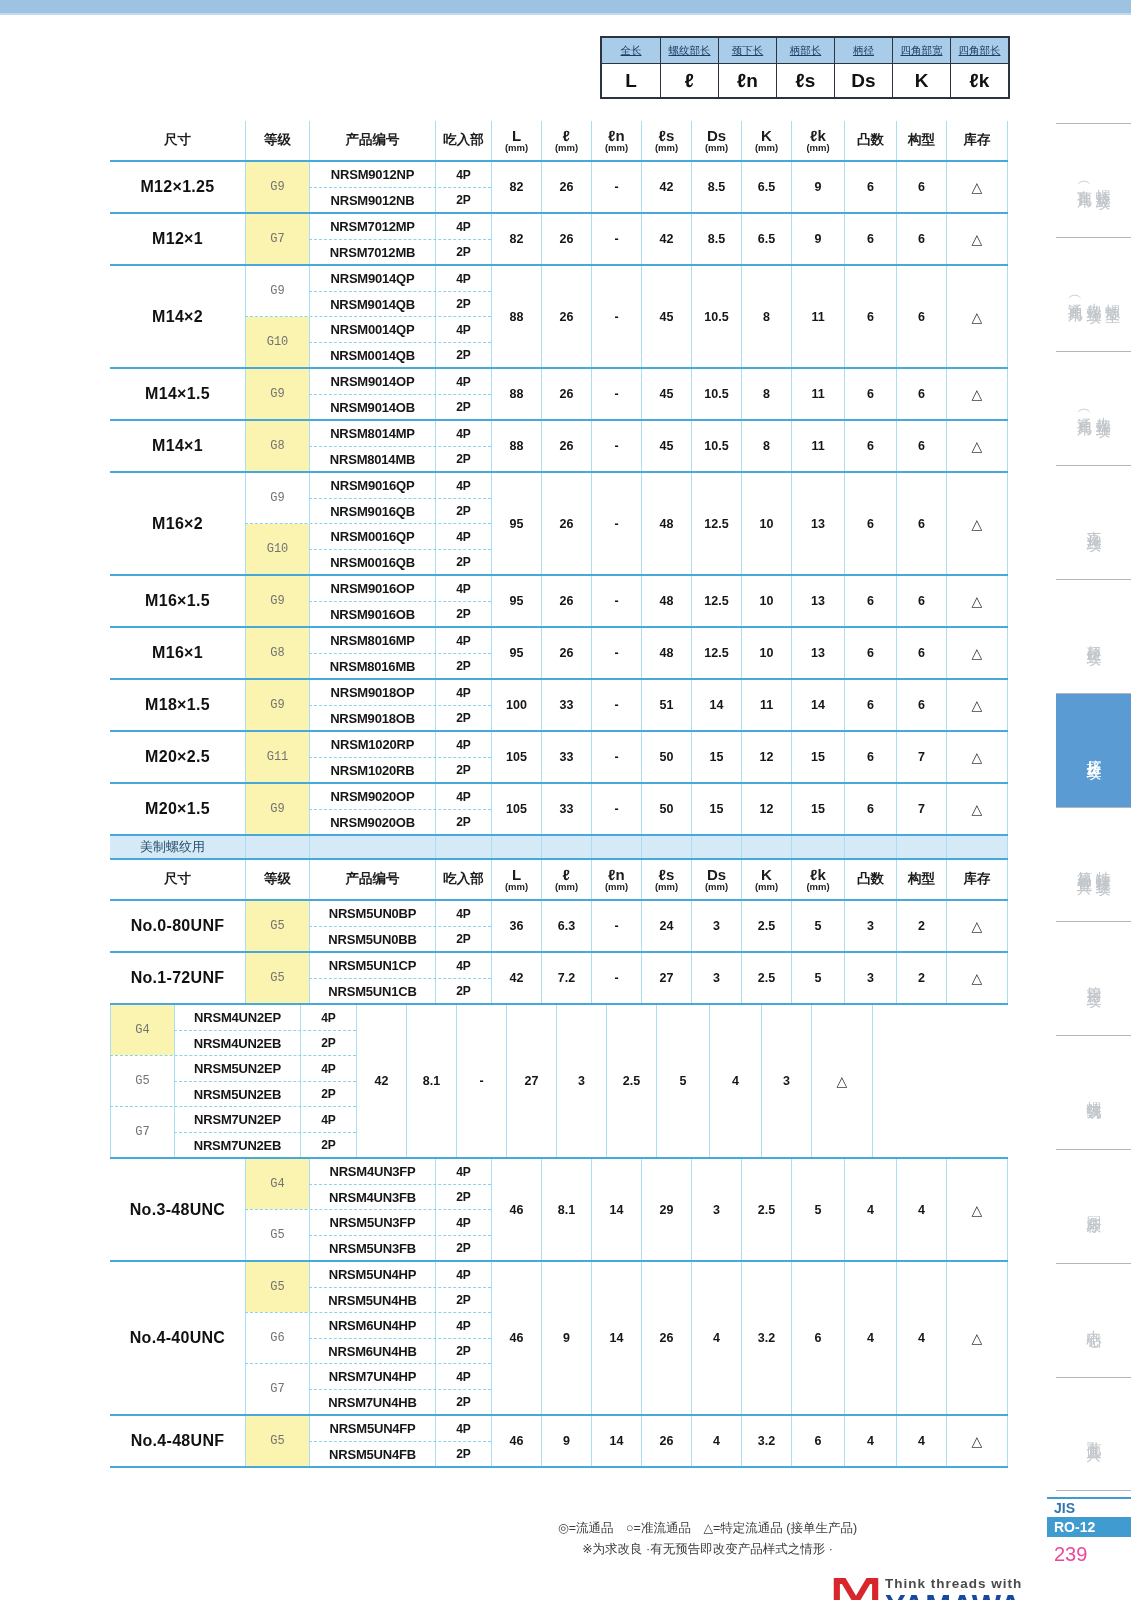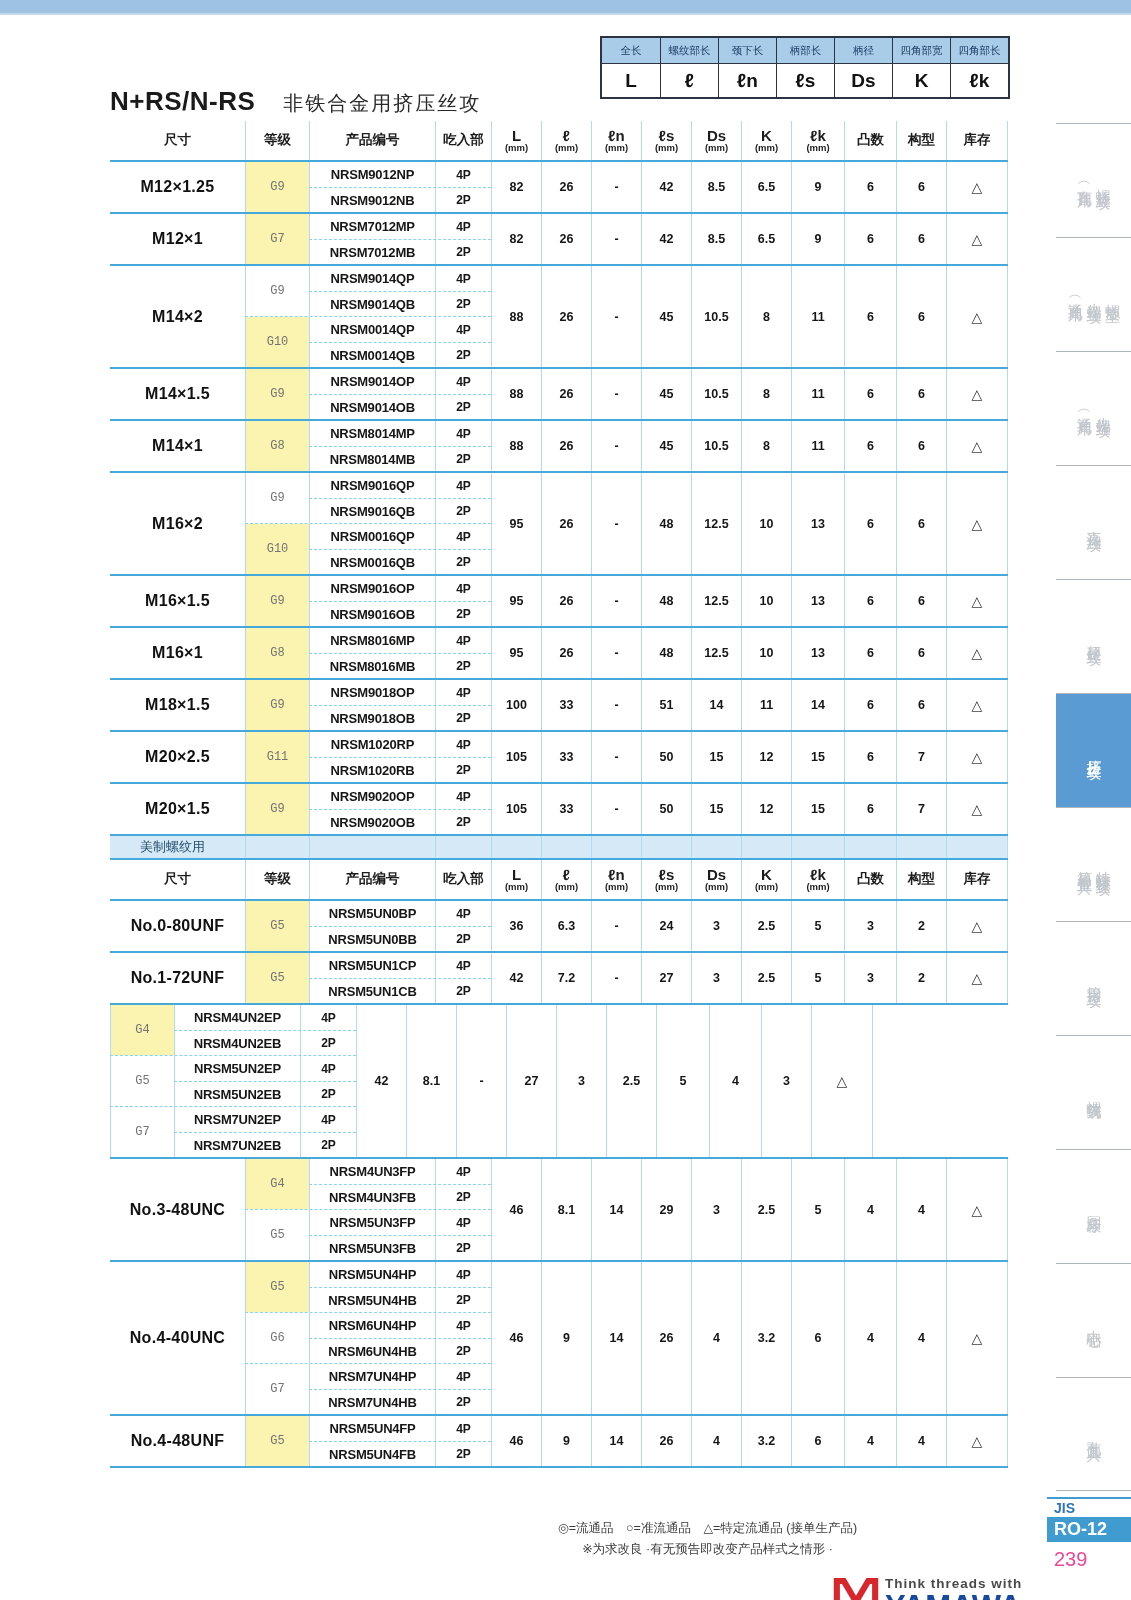--- a/index.html
+++ b/index.html
@@ -11,21 +11,21 @@
   }
   .topbar { position:absolute; left:0; top:0; width:100%; height:15px;
     background:#9dc2e2; border-bottom:2px solid #c4d9ec; }
 
   
   .dim-legend { position:absolute; left:600px; top:36px; display:flex;
     border:2px solid #2b3440; background:#fff; }
   .leg-col { width:58px; border-left:1px solid #2b3440; display:flex; flex-direction:column; }
   .leg-col:first-child { border-left:none; }
   .leg-name { height:26px; background:#a9cde9; color:#1e3c64; font-size:10.5px;
-    display:flex; align-items:center; justify-content:center; border-bottom:1px solid #2b3440; }
+    display:flex; align-items:center; justify-content:center; border-bottom:1px solid #2b3440;text-decoration:underline; }
   .leg-sym { height:33px; display:flex; align-items:center; justify-content:center;
     font-size:19px; font-weight:bold; color:#111; }
 
   
   .title-row { position:absolute; left:110px; top:86px; display:flex; align-items:baseline; gap:28px; }
   .title-code { font-size:26px; font-weight:bold; color:#1a1a1a; letter-spacing:0.5px; }
   .title-cn { font-size:20px; color:#2a2a2a; letter-spacing:2px; }
 
   
   :root { --blue:#45aadb; --colline:#abdef0; --dash:#8ad3ec; --yellow:#faf4b0; }
@@ -71,21 +71,21 @@
   .side-item:last-child { border-bottom:1px solid #b0b6bc; }
   .vtext { writing-mode:vertical-rl; white-space:pre-line; font-size:15px; letter-spacing:2px;
     line-height:1.25; color:#c2c7cc; text-align:center; }
   .side-item.active { background:#5b9bd3; }
   .side-item.active .vtext { color:#ffffff; }
 
   
   .jisbox { position:absolute; left:1047px; top:1497px; width:84px; }
   .jis-label { border-top:2px solid #3f9bd0; background:#fff; color:#2f74b5; font-weight:bold;
     font-size:14px; padding:1px 7px; }
-  .jis-code { background:#3f9bd0; color:#fff; font-weight:bold; font-size:18px; padding:2px 7px; }
+  .jis-code { background:#3f9bd0; color:#fff; font-weight:bold; font-size:14px; padding:2px 7px; }
   .page-num { color:#ec4899; font-size:20px; padding:6px 7px 0; }
 
   
   .foot-notes { position:absolute; left:520px; top:1518px; width:375px; text-align:center;
     color:#3b3b3b; font-size:12.5px; line-height:1.7; }
   .brand { position:absolute; left:833px; top:1576px; display:flex; align-items:flex-start; }
   .brand-mark { width:46px; height:56px; margin-right:6px; }
   .brand-text .tagline { color:#4a4a4a; font-weight:bold; font-size:13.5px; letter-spacing:1px; }
   .brand-text .name { color:#17499e; font-weight:bold; font-size:31px; letter-spacing:0px; line-height:1; }
 </style>
@@ -119,24 +119,20 @@
       <div class="leg-col">
         <div class="leg-name">四角部宽</div>
         <div class="leg-sym">K</div>
       </div>
       <div class="leg-col">
         <div class="leg-name">四角部长</div>
         <div class="leg-sym">ℓk</div>
       </div>
     </div>
 
-  <div class="title-row">
-    <span class="title-code">N+RS/N-RS</span>
-    <span class="title-cn">非铁合金用挤压丝攻</span>
-  </div>
 
   <div class="tbl" id="mainTable">
       <div class="thead">
         <div class="cell c-size">尺寸</div>
         <div class="cell c-grade">等级</div>
         <div class="cell c-code">产品编号</div>
         <div class="cell c-cham">吃入部</div>
         <div class="cell c-v">
           <div class="sym">L</div>
           <div class="mm">(mm)</div>

